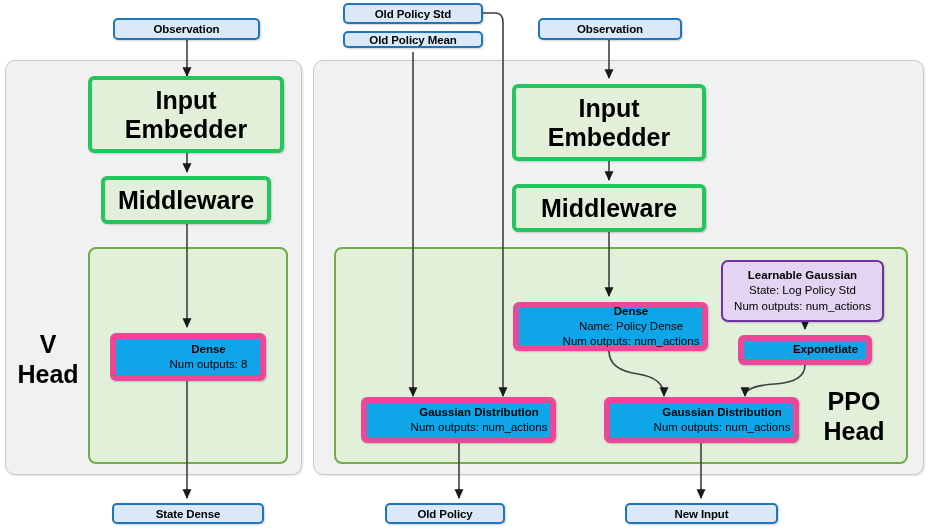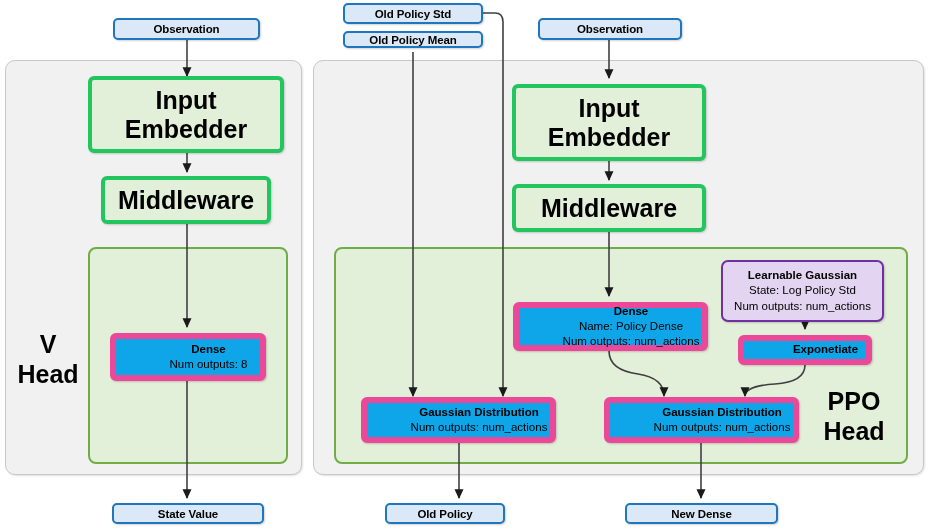--- a/index.html
+++ b/index.html
@@ -210,24 +210,24 @@
     <span class="ln-bold">Gaussian Distribution</span>
     <span class="ln">Num outputs: num_actions</span>
   </div>
 
   <div class="node node-orange" style="left:604px; top:397px; width:195px; height:46px;">
     <span class="ln-bold">Gaussian Distribution</span>
     <span class="ln">Num outputs: num_actions</span>
   </div>
 
   <div class="node node-blue" style="left:112px; top:503px; width:152px; height:21px;">
-    <span>State Value</span>
+    <span>State Dense</span>
   </div>
 
   <div class="node node-blue" style="left:385px; top:503px; width:120px; height:21px;">
     <span>Old Policy</span>
   </div>
 
   <div class="node node-blue" style="left:625px; top:503px; width:153px; height:21px;">
-    <span>New Dense</span>
+    <span>New Input</span>
   </div>
 
 </div>
 
 </body></html>

